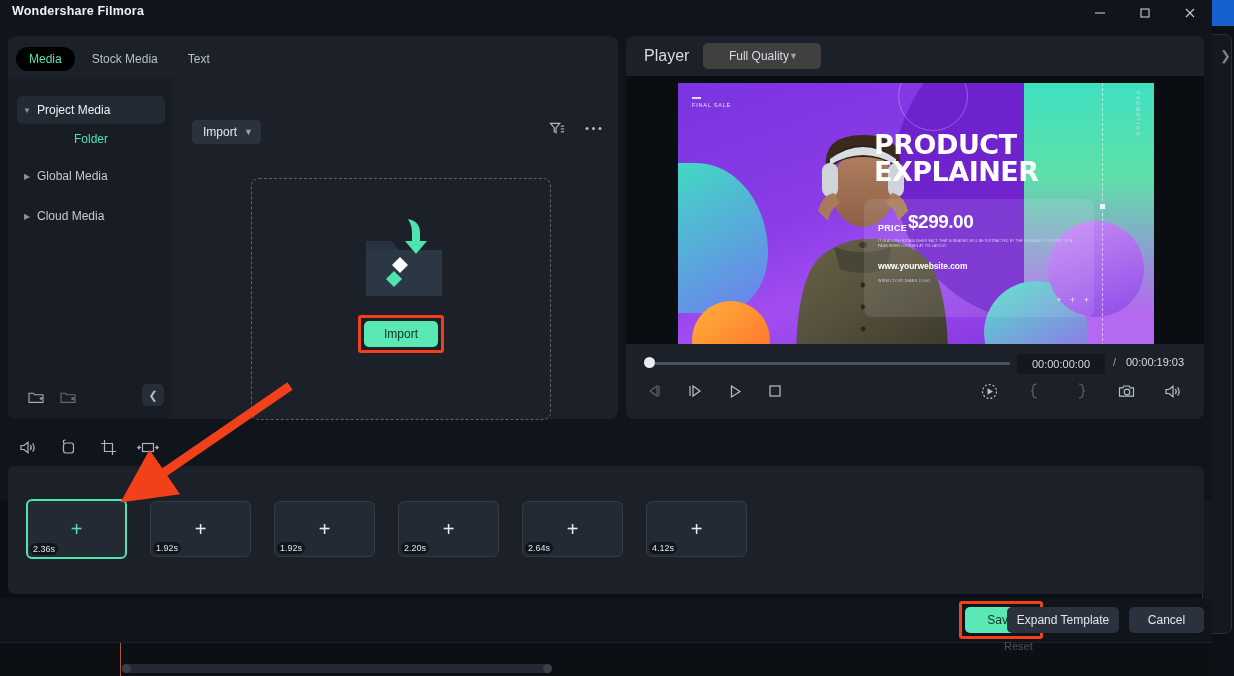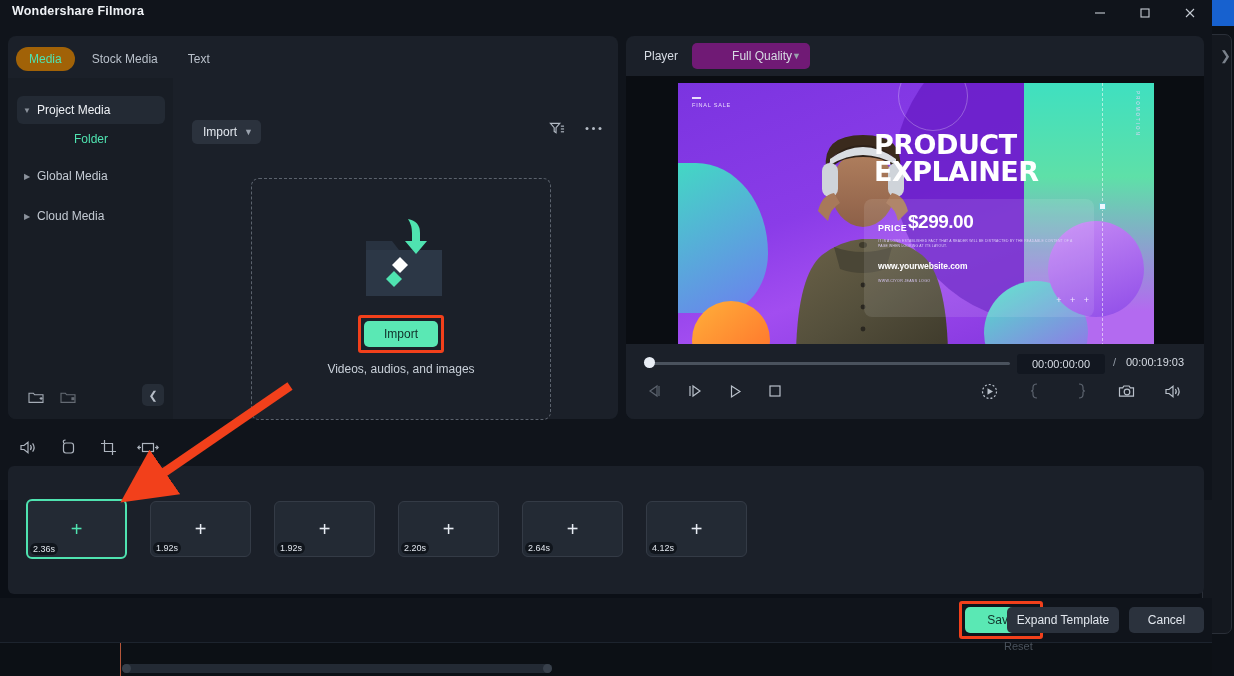--- a/index.html
+++ b/index.html
@@ -55,21 +55,21 @@
     position: absolute; left: 8px; top: 36px; width: 610px; height: 383px;
     background: #1b2029; border-radius: 8px;
   }
   .tabs {
     position: absolute; left: 8px; top: 10px; height: 26px; display: flex; align-items: center;
   }
   .tab {
     height: 24px; padding: 0 13px; display: flex; align-items: center; justify-content: center;
     font-size: 12px; color: #b9c0ca; border-radius: 12px; margin-right: 4px;
   }
-  .tab.active { background: #a16207; color: #4fe3b0; }
+  .tab.active { background: #000000; color: #4fe3b0; }
 
   
   .sidebar {
     position: absolute; left: 0; top: 42px; width: 165px; height: 341px;
     background: #181d25; border-radius: 0 0 0 8px;
   }
   .side-item {
     position: absolute; left: 9px; width: 148px; height: 28px;
     display: flex; align-items: center; border-radius: 6px;
     font-size: 12px; color: #c3cad3;
@@ -146,24 +146,24 @@
 
   
   .player-panel {
     position: absolute; left: 626px; top: 36px; width: 578px; height: 383px;
     background: #1b2029; border-radius: 8px; overflow: hidden;
   }
   .player-head {
     position: absolute; left: 0; top: 0; width: 100%; height: 40px;
     display: flex; align-items: center; padding-left: 18px; gap: 14px;
   }
-  .player-label { font-size: 12px; color: #d7dce4; }
+  .player-label { font-size: 16px; color: #d7dce4; }
   .quality-sel {
-    height: 26px; width: 118px; background: #701a75; border-radius: 5px;
-    display: flex; align-items: center; justify-content: flex-end;
+    height: 26px; width: 118px; background: #404040; border-radius: 5px;
+    display: flex; align-items: center; justify-content: center;
     padding: 0 9px 0 11px; font-size: 12px; color: #d7dce4;
   }
   .quality-sel .chev { font-size: 9px; color: #9aa2ad; }
 
   .video-stage {
     position: absolute; left: 0; top: 40px; width: 578px; height: 268px;
     background: #0a0d12;
   }
   .video {
     position: absolute; left: 52px; top: 7px; width: 476px; height: 268px;
@@ -468,21 +468,20 @@
               <path d="M10 0 L18 8 L10 16 L2 8 Z" fill="#ffffff"></path>
               <path d="M4 14 L12 22 L4 30 L-4 22 Z" fill="#4fe3b0"></path>
             </g>
             <g transform="translate(58,2)">
               <path d="M4 0 q12 2 12 14 v8 h7 l-11 13 -11 -13 h7 v-8 q0 -8 -4 -14z" fill="#4fe3b0"></path>
             </g>
           </svg>
         </div>
         <div class="import-cta-box"></div>
         <div class="import-cta">Import</div>
-        <div class="dz-caption">Videos, audios, and images</div>
       </div>
     </div>
 
     <div class="player-panel">
       <div class="player-head">
         <span class="player-label">Player</span>
         <div class="quality-sel">
           <span>Full Quality</span>
           <span class="chev">▼</span>
         </div>

